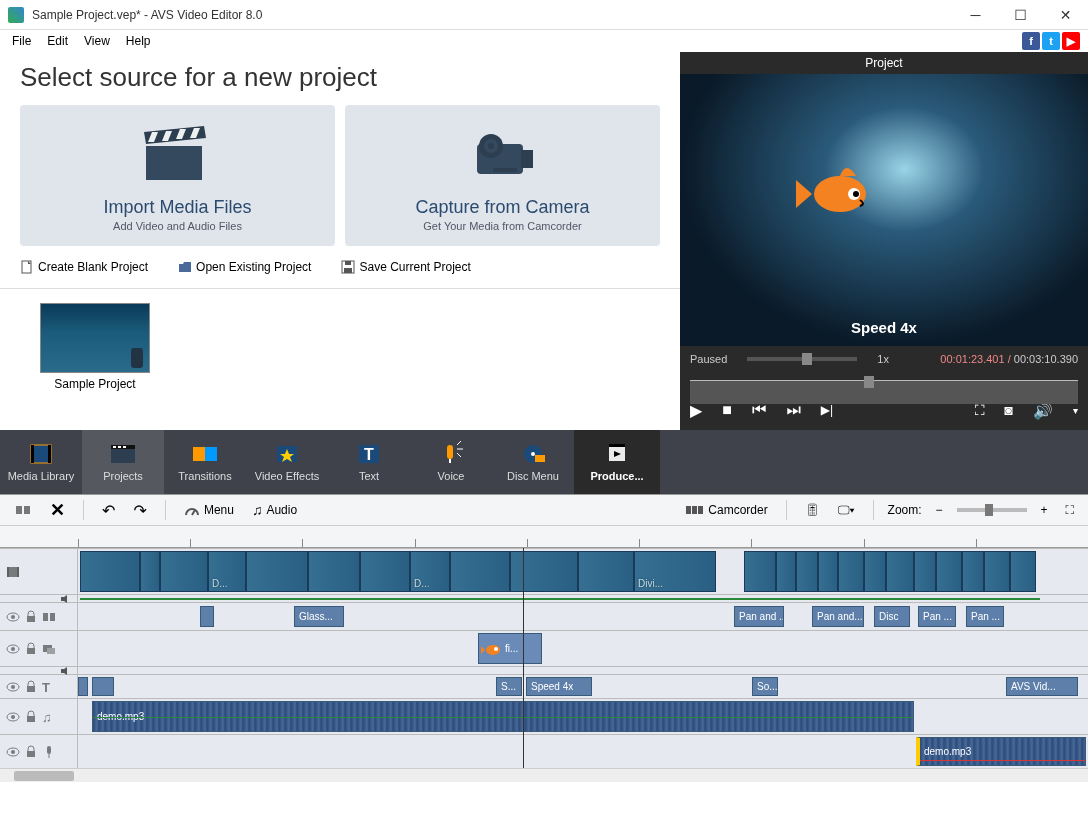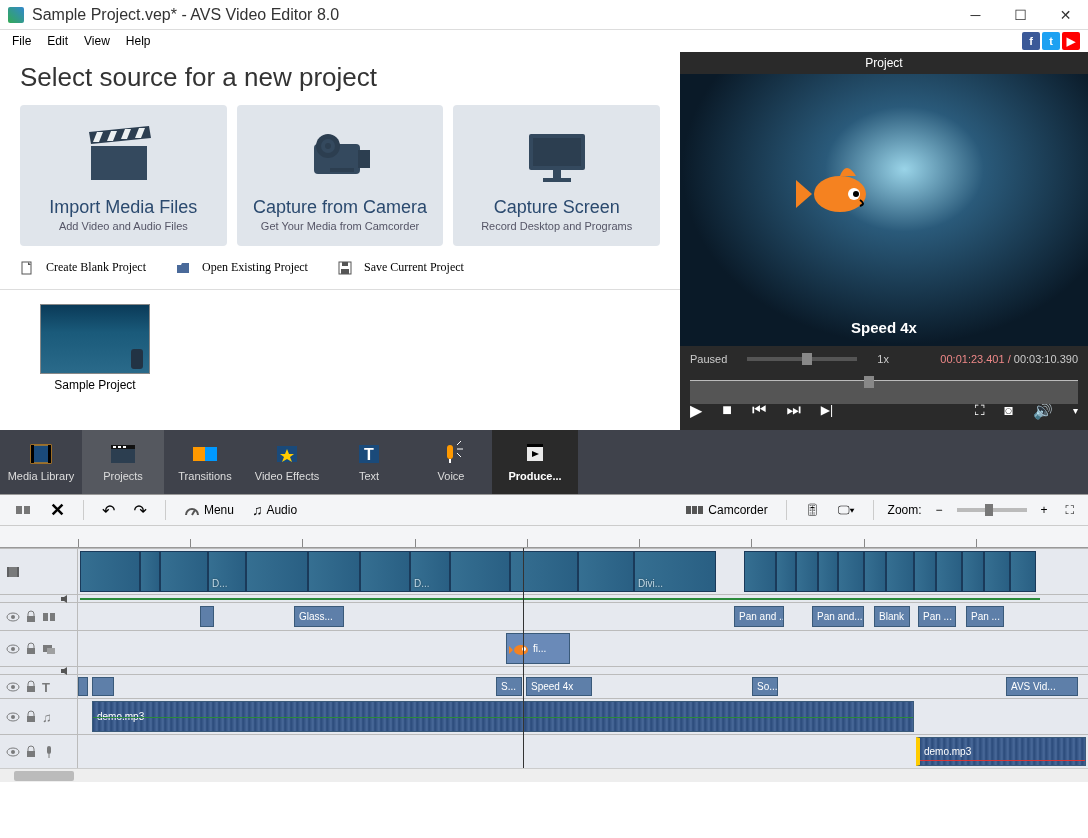--- a/index.html
+++ b/index.html
@@ -1,21 +1,21 @@
 <!DOCTYPE html>
 <html><head>
 <meta charset="utf-8">
 <style>
 * { box-sizing: border-box; margin: 0; padding: 0; font-family: "Segoe UI", Tahoma, sans-serif; }
 body { width: 1088px; height: 838px; background: #fff; display: flex; flex-direction: column; overflow: hidden; }
 
 
 .titlebar { height: 30px; display: flex; align-items: center; background: #fff; border-bottom: 1px solid #ddd; }
 .titlebar .app-icon { width: 16px; height: 16px; margin: 0 8px; background: linear-gradient(45deg,#3a5,#38c); border-radius: 2px; }
-.titlebar .title { font-size: 16px; color: #333; flex: 1; }
+.titlebar .title { font-size: 12px; color: #333; flex: 1; }
 .titlebar .winbtns { display: flex; }
 .titlebar .winbtn { width: 45px; height: 30px; display: flex; align-items: center; justify-content: center; font-size: 14px; color: #333; cursor: pointer; }
 
 
 .menubar { height: 22px; display: flex; align-items: center; padding: 0 4px; background: #fff; }
 .menubar .m { font-size: 12px; padding: 2px 8px; cursor: pointer; }
 .menubar .social { margin-left: auto; display: flex; gap: 2px; padding-right: 4px; }
 .menubar .social span { width: 18px; height: 18px; display: flex; align-items: center; justify-content: center; color: #fff; font-size: 11px; font-weight: bold; border-radius: 2px; cursor: pointer; }
 
 
@@ -26,21 +26,21 @@
 .source-sel { padding: 10px 20px 0 20px; }
 .source-sel h1 { font-size: 26px; font-weight: 400; color: #333; margin-bottom: 12px; }
 .cards { display: flex; gap: 10px; }
 .card { flex: 1; background: #e0e5eb; border-radius: 4px; display: flex; flex-direction: column; align-items: center; padding: 14px 8px; cursor: pointer; }
 .card .ico { height: 70px; display: flex; align-items: center; justify-content: center; }
 .card .ico svg { width: 80px; height: 60px; }
 .card .t1 { font-size: 18px; color: #2b4a6f; margin-top: 8px; }
 .card .t2 { font-size: 11px; color: #556; margin-top: 2px; }
 
 .proj-actions { display: flex; gap: 30px; padding: 14px 20px; border-bottom: 1px solid #ddd; font-size: 12px; }
-.proj-actions span { display: flex; align-items: center; gap: 12px; cursor: pointer; font-family: Liberation Serif, serif; }
+.proj-actions span { display: flex; align-items: center; gap: 4px; cursor: pointer; }
 .proj-actions .picon { width: 14px; height: 14px; display: inline-block; }
 
 .proj-list { padding: 14px 20px; display: flex; gap: 20px; }
 .proj-item { display: flex; flex-direction: column; align-items: center; cursor: pointer; margin-left: 20px; }
 .proj-item .thumb { width: 110px; height: 70px; background: linear-gradient(180deg,#0a3a58 0%,#1a5a7a 40%,#2a6a8a 100%); border: 1px solid #888; position: relative; }
 .proj-item .thumb::after { content:""; position:absolute; bottom:4px; right:6px; width:12px; height:20px; background:#234; border-radius:3px; }
 .proj-item .lbl { font-size: 12px; margin-top: 4px; }
 
 
 .preview-hdr { height: 22px; background: #2a2a2a; color: #fff; font-size: 12px; display: flex; align-items: center; justify-content: center; font-weight: normal; }
@@ -153,32 +153,20 @@
                 <rect x="14" y="20" width="46" height="30" rx="4" fill="#34495e"></rect>
                 <circle cx="28" cy="22" r="12" fill="#2c3e50"></circle>
                 <circle cx="28" cy="22" r="7" fill="#34495e"></circle>
                 <circle cx="28" cy="22" r="3" fill="#2c3e50"></circle>
                 <rect x="58" y="26" width="12" height="18" fill="#2c3e50"></rect>
                 <rect x="30" y="44" width="24" height="4" fill="#2c3e50"></rect>
               </svg>
           </div>
           <div class="t1">Capture from Camera</div>
           <div class="t2">Get Your Media from Camcorder</div>
-        </div>
-        <div class="card">
-          <div class="ico">
-            <svg viewBox="0 0 80 60">
-                <rect x="12" y="10" width="56" height="36" rx="2" fill="#34495e"></rect>
-                <rect x="16" y="14" width="48" height="28" fill="#2c3e50"></rect>
-                <rect x="36" y="46" width="8" height="8" fill="#34495e"></rect>
-                <rect x="26" y="54" width="28" height="4" fill="#34495e"></rect>
-              </svg>
-          </div>
-          <div class="t1">Capture Screen</div>
-          <div class="t2">Record Desktop and Programs</div>
         </div>
       </div>
     </div>
     <div class="proj-actions">
       <span>
         <svg class="picon" viewBox="0 0 14 14">
             <rect x="2" y="1" width="9" height="12" fill="none" stroke="#555"></rect>
             <path d="M8 1 L11 4 L8 4 Z" fill="#555"></path>
           </svg>
         <span>Create Blank Project</span>
@@ -298,20 +286,30 @@
   </div>
   <div class="tb-item">
     <div class="tbi">
         <svg width="28" height="22">
           <rect x="10" y="2" width="6" height="14" rx="3" fill="#f90"></rect>
           <line x1="13" y1="16" x2="13" y2="20" stroke="#fff" stroke-width="2"></line>
           <path d="M20 2 L24 -2 M20 6 L26 6 M20 10 L24 14" stroke="#fff"></path>
         </svg>
       </div>
     <span>Voice</span>
+  </div>
+  <div class="tb-item">
+    <div class="tbi">
+        <svg width="28" height="22">
+          <circle cx="14" cy="11" r="9" fill="#1a4a7a"></circle>
+          <circle cx="14" cy="11" r="2" fill="#fff"></circle>
+          <rect x="16" y="12" width="10" height="7" fill="#f90"></rect>
+        </svg>
+      </div>
+    <span>Disc Menu</span>
   </div>
   <div class="tb-item produce">
     <div class="tbi">
         <svg width="28" height="22">
           <rect x="6" y="4" width="16" height="14" fill="#fff" opacity="0.9"></rect>
           <polygon points="11,8 18,11 11,14" fill="#000"></polygon>
           <rect x="6" y="1" width="16" height="3" fill="#000"></rect>
         </svg>
       </div>
     <span>Produce...</span>
@@ -468,21 +466,21 @@
         <div class="clip trans" style="left: 216px; width: 50px;">
           <span class="lbl">Glass...</span>
         </div>
         <div class="clip trans" style="left: 656px; width: 50px;">
           <span class="lbl">Pan and ...</span>
         </div>
         <div class="clip trans" style="left: 734px; width: 52px;">
           <span class="lbl">Pan and...</span>
         </div>
         <div class="clip trans" style="left: 796px; width: 36px;">
-          <span class="lbl">Blank</span>
+          <span class="lbl">Disc</span>
         </div>
         <div class="clip trans" style="left: 840px; width: 38px;">
           <span class="lbl">Pan ...</span>
         </div>
         <div class="clip trans" style="left: 888px; width: 38px;">
           <span class="lbl">Pan ...</span>
         </div>
       </div>
   </div>
 
@@ -495,21 +493,21 @@
       <svg class="h" viewBox="0 0 14 14">
           <rect x="3" y="6" width="8" height="6" fill="#555"></rect>
           <path d="M4 6 V4 a3 3 0 0 1 6 0 V6" fill="none" stroke="#555"></path>
         </svg>
       <svg class="h" viewBox="0 0 14 14">
           <rect x="1" y="3" width="9" height="7" fill="#555"></rect>
           <rect x="5" y="6" width="8" height="6" fill="#888"></rect>
         </svg>
     </div>
     <div class="lane" id="overlay-lane">
-        <div class="clip" style="left: 428px; width: 64px; background: rgb(106, 138, 184);">
+        <div class="clip" style="left: 400px; width: 64px; background: rgb(106, 138, 184);">
           <svg width="20" height="16" style="margin-right:2px">
             <ellipse cx="10" cy="9" rx="7" ry="5" fill="#f58220"></ellipse>
             <polygon points="2,9 -2,5 -2,13" fill="#f58220"></polygon>
             <circle cx="13" cy="8" r="2" fill="#fff"></circle>
           </svg>
           <span class="lbl">fi...</span>
         </div>
       </div>
   </div>
   <div class="mini-track">

